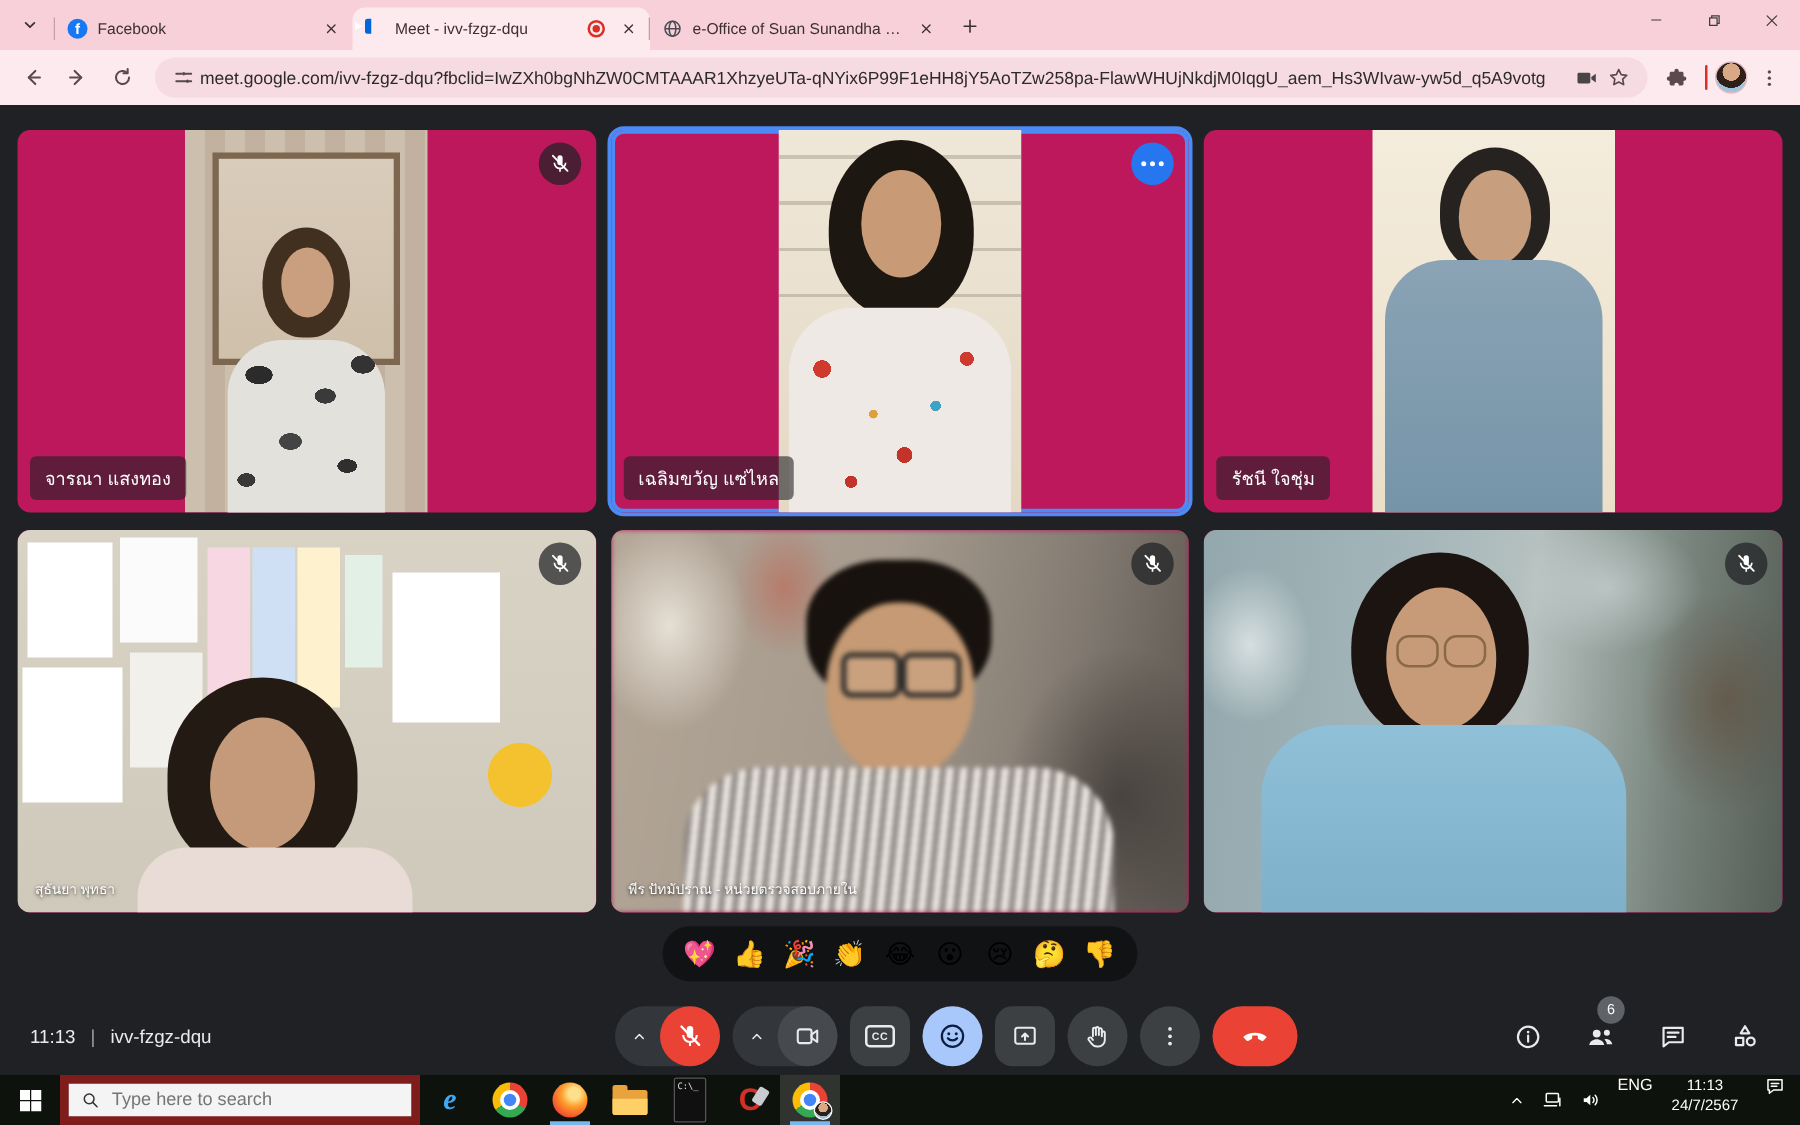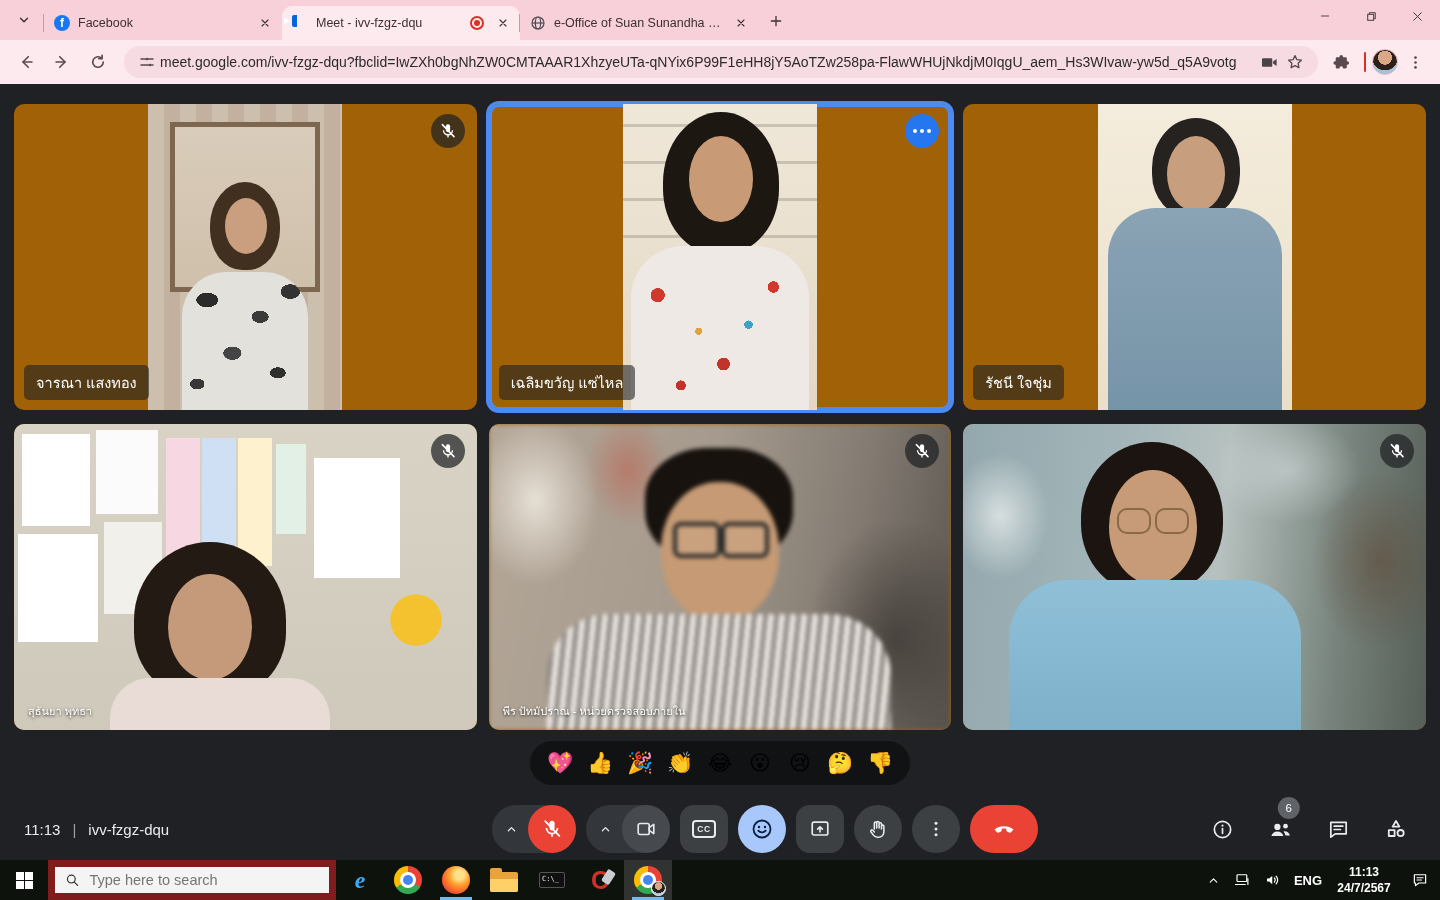--- a/index.html
+++ b/index.html
@@ -32,21 +32,21 @@
   .omnibox { flex:1; height:32px; margin:0 6px 0 8px; background:#f6dbe2; border-radius:16px; display:flex; align-items:center; padding:0 10px; min-width:0; }
   .omni-url { flex:1; font-size:14px; color:#2d2a2c; white-space:nowrap; overflow:hidden; min-width:0; }
   .omni-ic { flex:none; width:26px; height:26px; display:flex; align-items:center; justify-content:center; }
   .tool-ic { flex:none; width:30px; height:30px; display:flex; align-items:center; justify-content:center; margin:0 2px; }
   .red-div { width:2px; height:20px; background:#d93025; border-radius:1px; margin:0 6px; }
   .avatar { width:26px; height:26px; border-radius:50%; background:radial-gradient(circle at 50% 32%, #d9a886 0 34%, #2e2019 35% 62%, #9fc3d8 63%); border:1px solid #e6b9c4; }
 
   
   .meet { position:relative; height:776px; background:#202124; }
   .grid { display:grid; grid-template-columns:1fr 1fr 1fr; grid-template-rows:306px 306px; gap:14px 12px; padding:20px 14px 0; }
-  .tile { position:relative; border-radius:10px; background:#a16207; overflow:hidden; }
+  .tile { position:relative; border-radius:10px; background:#be185d; overflow:hidden; }
   .tile.speaking { box-shadow:0 0 0 3px #4c8bf5 inset, 0 0 0 3px #4c8bf5; }
   .vid { position:absolute; inset:0; }
   .vid-center { position:absolute; top:0; bottom:0; left:50%; transform:translateX(-50%); width:194px; }
   .person { position:absolute; }
   .hair,.face,.torso { position:absolute; }
   .blurred { filter:blur(2px); }
 
   
   .v1 { background:repeating-linear-gradient(90deg,#cdbfae 0 16px,#c1b19e 16px 32px); }
   .v1 .backdrop { position:absolute; left:22px; right:22px; top:18px; height:170px; border:5px solid #7d6750; background:linear-gradient(#d9ccba,#cfc0ab); }
@@ -150,25 +150,25 @@
   .tb-app.running::after { content:""; position:absolute; left:8px; right:8px; bottom:0; height:3px; background:#76b9ed; }
   .tb-app.active { background:rgba(255,255,255,.14); }
   .ie-e { font-size:24px; font-style:italic; font-weight:bold; color:#3fa9f5; font-family:"Liberation Serif",serif; }
   .chrome-ball { position:relative; width:28px; height:28px; border-radius:50%; background:conic-gradient(#ea4335 0 33%,#34a853 33% 66%,#fbbc05 66% 100%); }
   .chrome-ball::before { content:""; position:absolute; inset:6px; border-radius:50%; background:#fff; }
   .chrome-ball::after { content:""; position:absolute; inset:9px; border-radius:50%; background:#4285f4; }
   .ff-ball { width:28px; height:28px; border-radius:50%; background:radial-gradient(circle at 62% 32%,#ffe08a 0 18%,#ff9e2c 40%,#f4542c 72%,#b5007f 100%); }
   .folder { position:relative; width:28px; height:20px; background:#e8a33d; border-radius:2px; margin-top:4px; }
   .folder::before { content:""; position:absolute; left:0; top:-4px; width:12px; height:5px; background:#e8a33d; border-radius:2px 2px 0 0; }
   .folder::after { content:""; position:absolute; left:0; right:0; bottom:0; height:13px; background:#ffd067; border-radius:0 0 2px 2px; }
-  .cmd-box { width:26px; height:16px; background:#101010; border:1px solid #555; border-radius:2px; color:#e8e8e8; font-size:7px; font-family:"DejaVu Sans Mono",monospace; padding:2px; }
+  .cmd-box { width:26px; height:36px; background:#101010; border:1px solid #555; border-radius:2px; color:#e8e8e8; font-size:7px; font-family:"DejaVu Sans Mono",monospace; padding:2px; }
   .cc-clean { position:relative; color:#d22f27; font-size:25px; font-weight:bold; }
   .cc-clean::after { content:""; position:absolute; right:-4px; top:4px; width:9px; height:14px; background:#c9cdd2; border-radius:2px; transform:rotate(32deg); }
   .mini-avatar { position:absolute; right:6px; bottom:4px; width:15px; height:15px; border-radius:50%; border:1px solid #fff; background:radial-gradient(circle at 50% 32%,#d9a886 0 34%,#2e2019 35% 62%,#9fc3d8 63%); }
-  .tray { margin-left:auto; display:flex; align-items:center;font-weight:bold; }
+  .tray { margin-left:auto; display:flex; align-items:flex-start; }
   .tray-ic { width:30px; height:40px; display:flex; align-items:center; justify-content:center; }
   .tray-lang { width:40px; text-align:center; font-size:13px; }
   .tray-clock { width:72px; text-align:center; font-size:12px; line-height:1.35; }
   .tray-note { width:40px; display:flex; align-items:center; justify-content:center; }
 </style>
 </head>
 <body>
 
 <div class="screen">
 

